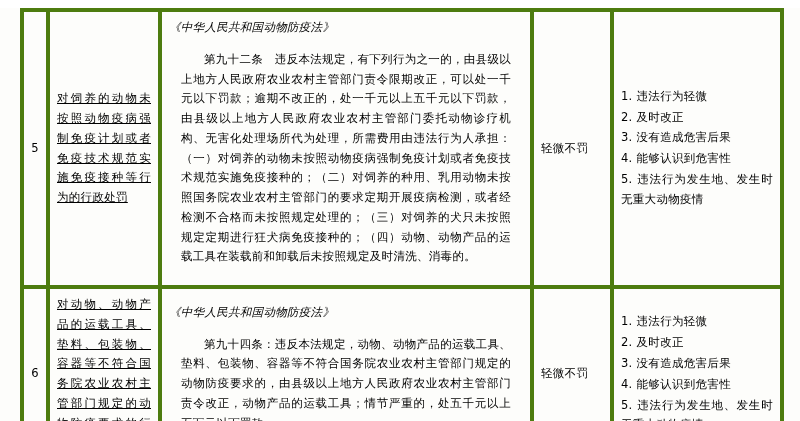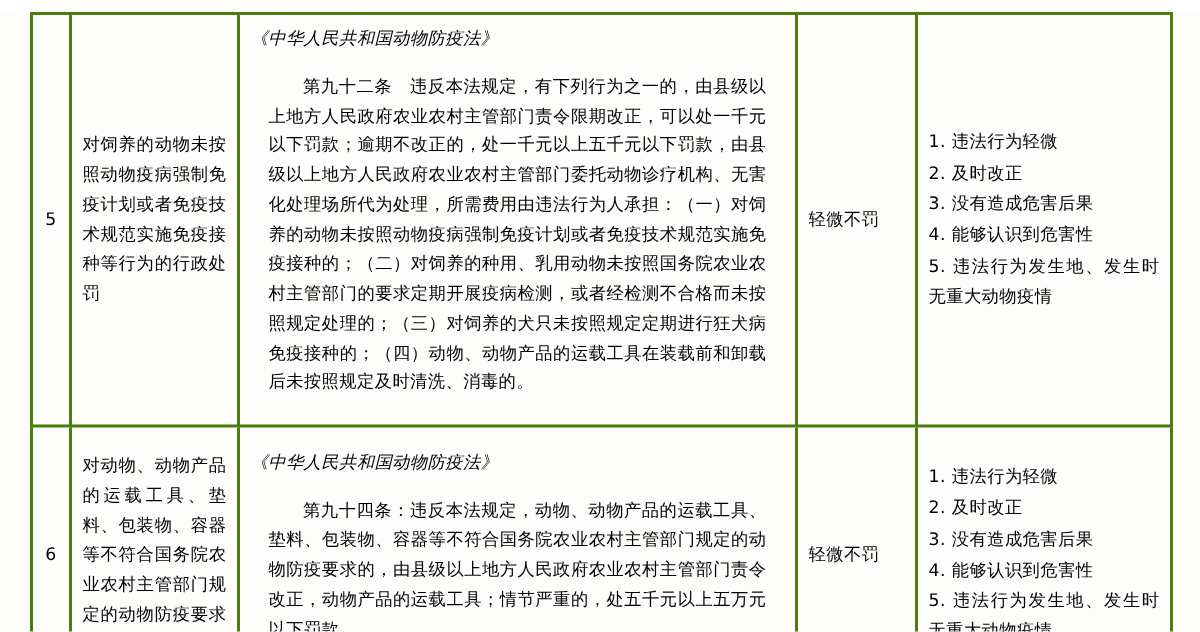--- a/index.html
+++ b/index.html
@@ -20,41 +20,42 @@
     height: 421px;
     background: #fdfdfb;
   }
   table.doc-table {
     border-collapse: collapse;
     width: 760px;
     margin: 8px 20px 0 20px;
     table-layout: fixed;
   }
   table.doc-table td {
-    border: 2px solid #4d7c0f;
+    border: 4px solid #4d7c0f;
     vertical-align: middle;
     padding: 6px 7px;
     font-size: 11.5px;
     line-height: 1.72;
     letter-spacing: 0.3px;
   }
   col.c-index { width: 26px; }
   col.c-subject { width: 112px; }
   col.c-basis { width: 372px; }
   col.c-result { width: 80px; }
   col.c-conditions { width: 170px; }
 
   td.idx {
     text-align: center;
     font-size: 12px;
     padding: 0;
   }
   td.subject {
     text-align: justify;
     text-justify: inter-ideograph;
+    text-decoration: underline;
   }
   td.basis {
     text-align: justify;
     text-justify: inter-ideograph;
     vertical-align: top;
     padding-top: 9px;
   }
   td.result {
     text-align: left;
     font-size: 11.5px;

